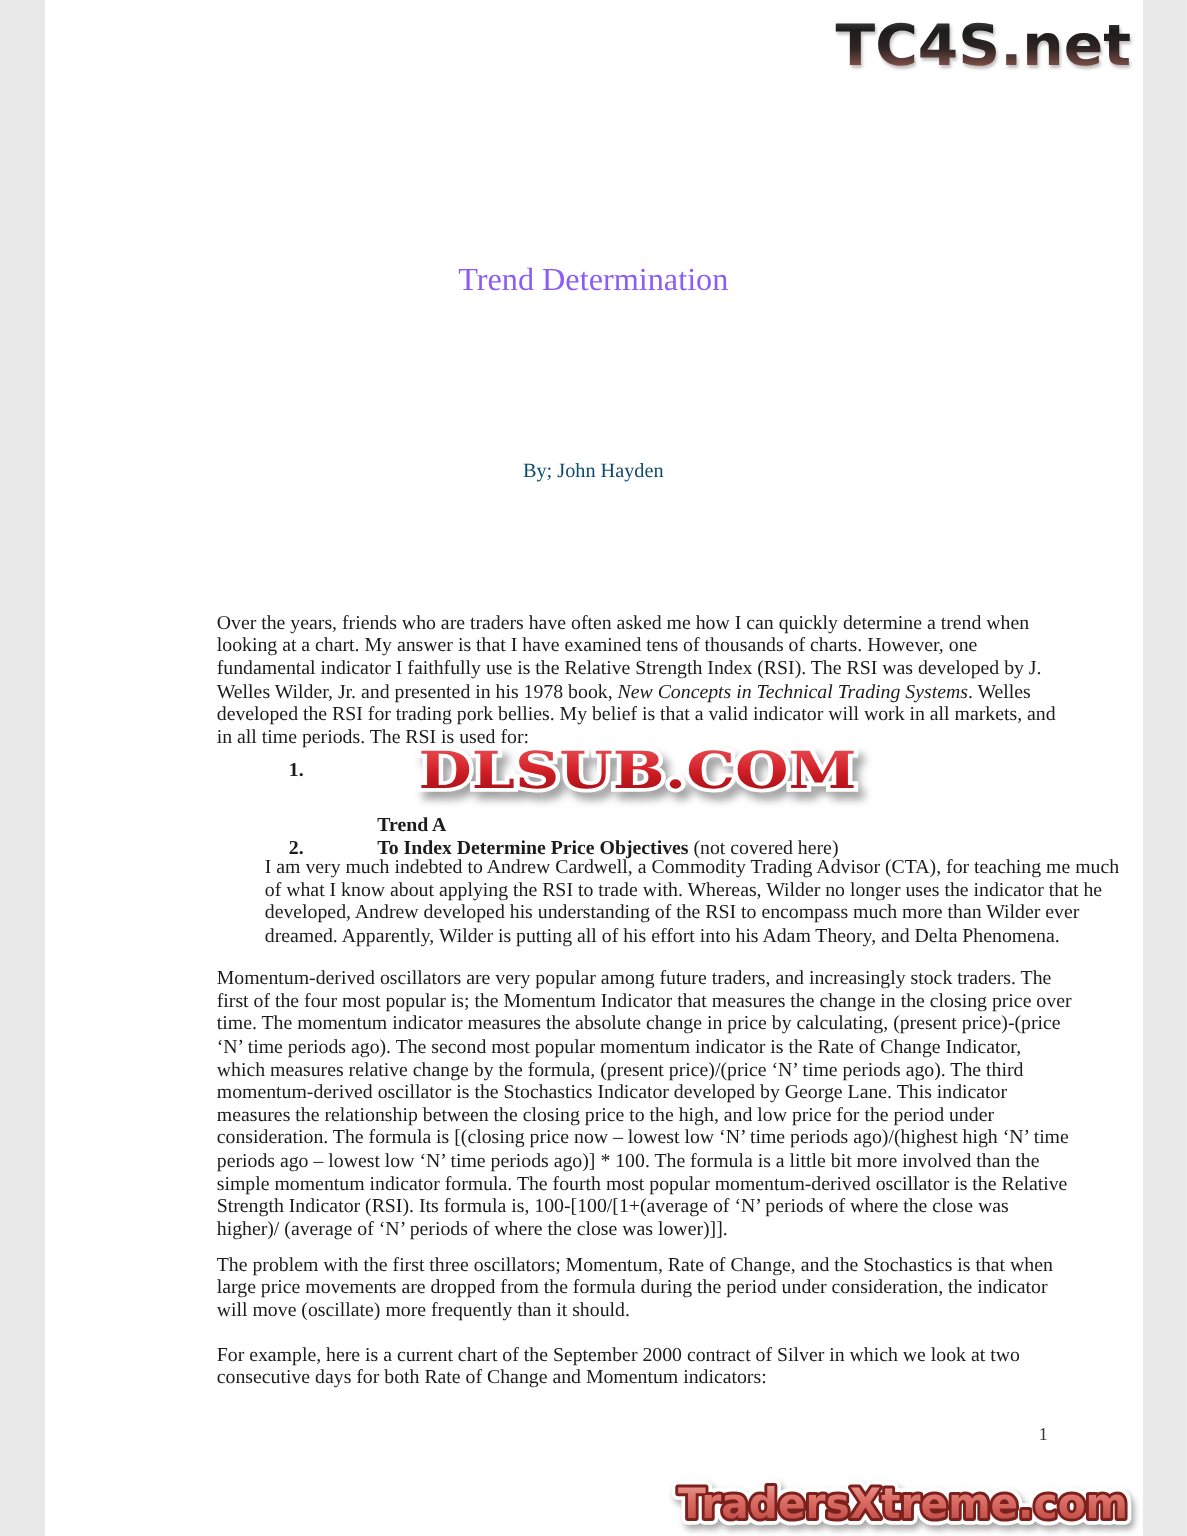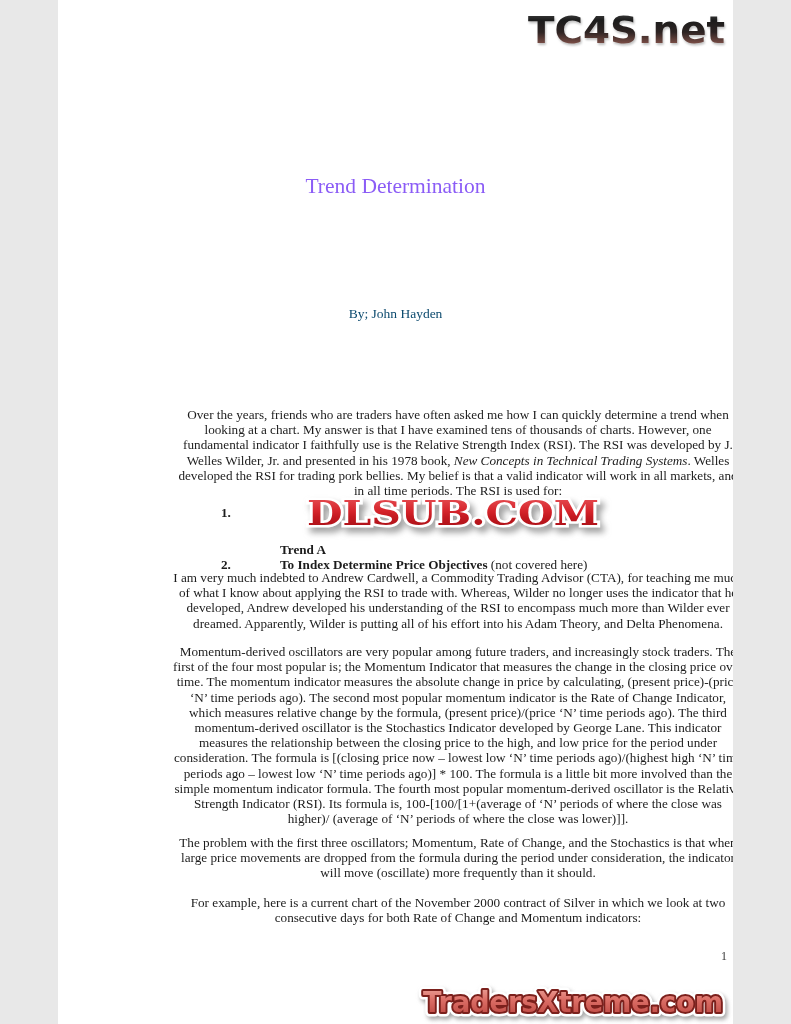--- a/index.html
+++ b/index.html
@@ -1,18 +1,18 @@
 <!DOCTYPE html>
 <html><head>
 <meta charset="utf-8">
 <style>
   html, body { margin: 0; padding: 0; background: #e8e8e8; }
   .page {
     position: relative;
-    width: 675px;
+    width: 732px;
     height: 1024px;
     margin: 0 auto;
     background: #ffffff;
     overflow: hidden;
     font-family: "Liberation Serif", serif;
     color: #1c1c1c;
   }
   
   .tc4s-logo {
     position: absolute;
@@ -42,27 +42,27 @@
   }
   
   .bodytext {
     position: absolute;
     left: 115px;
     width: 570px;
     font-size: 13.2px;
     line-height: 15.2px;
     color: #1c1c1c;
   }
-  .bodytext p { margin: 0; text-align: center; }
+  .bodytext p { margin: 0; }
   .u { }
   .it { font-style: italic; }
   .b { font-weight: bold; margin-top: 37px; }
   .p1 { top: 407px; }
   .list-block { top: 505px; }
-  .p2 { top: 570px; }
+  .p2 { top: 570px; margin-left: 32px; }
   .p3 { top: 644px; }
   .p4 { top: 835px; }
   .p5 { top: 895px; }
   .list-row { display: flex; }
   .list-num { width: 59px; margin-left: 48px; font-weight: bold; }
   .list-text { flex: 1; }
   
   .watermark {
     position: absolute;
     left: 245px;
@@ -147,21 +147,21 @@
     <p>
       <span>Momentum-derived oscillators are very popular among future traders, and increasingly stock traders. The first of the four most popular is; the </span><span class="u">Momentum Indicator</span><span> that measures the change in the closing price over time. The momentum indicator measures the absolute change in price by calculating,  (present price)-(price ‘N’ time periods ago). The second most popular momentum indicator is the </span><span class="u">Rate of Change Indicator</span><span>, which measures relative change by the formula, (present price)/(price ‘N’ time periods ago). The third momentum-derived oscillator is the </span><span class="u">Stochastics Indicator</span><span> developed by George Lane. This indicator measures the relationship between the closing price to the high, and low price for the period under consideration. The formula is [(closing price now – lowest low ‘N’ time periods ago)/(highest high ‘N’ time periods ago – lowest low ‘N’ time periods ago)] * 100. The formula is a little bit more involved than the simple momentum indicator formula. The fourth most popular momentum-derived oscillator is the </span><span class="u">Relative Strength Indicator (RSI)</span><span>. Its formula is, 100-[100/[1+(average of ‘N’ periods of where the close was higher)/ (average of ‘N’ periods of where the close was lower)]].</span>
     </p>
   </div>
 
   <div class="bodytext p4">
     <p>The problem with the first three oscillators; Momentum, Rate of Change, and the Stochastics is that when large price movements are dropped from the formula during the period under consideration, the indicator will move (oscillate) more frequently than it should.</p>
   </div>
 
   <div class="bodytext p5">
-    <p>For example, here is a current chart of the November 2000 contract of Silver in which we look at two consecutive days for both Rate of Change and Momentum indicators:</p>
+    <p>For example, here is a current chart of the September 2000 contract of Silver in which we look at two consecutive days for both Rate of Change and Momentum indicators:</p>
   </div>
 
   <div class="page-number">1</div>
 
   <svg class="tx-logo" width="316" height="42" viewBox="0 0 316 42">
     <defs>
       <linearGradient id="txGrad" x1="0" y1="0" x2="0" y2="1">
         <stop offset="0" stop-color="#eda79e"></stop>
         <stop offset="0.4" stop-color="#dd7068"></stop>
         <stop offset="1" stop-color="#b8423c"></stop>

